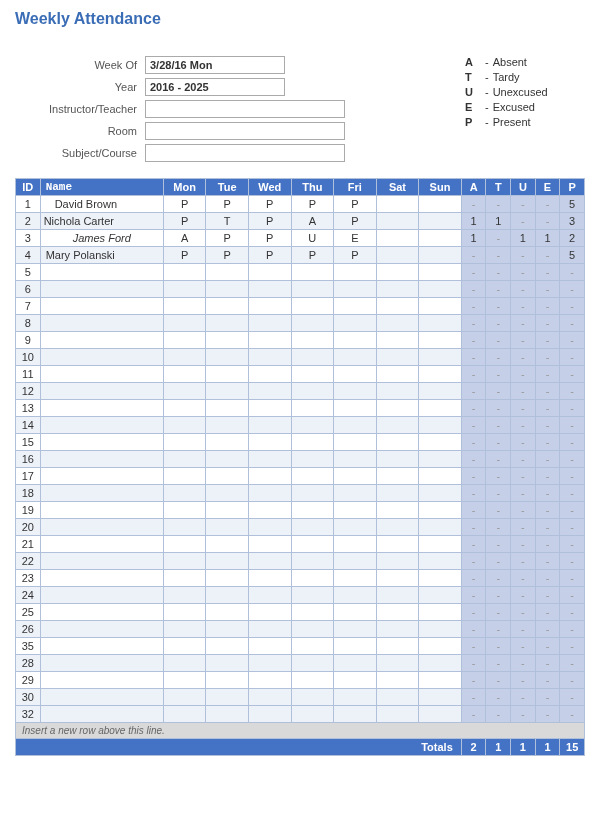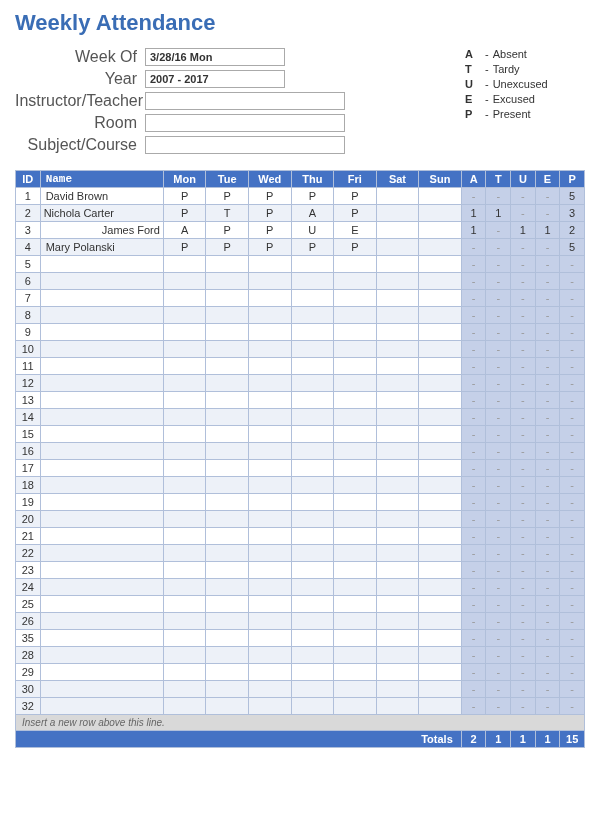--- a/index.html
+++ b/index.html
@@ -7,43 +7,43 @@
       font-family: Arial, sans-serif;
       font-size: 12px;
       background: #fff;
       width: 600px;
       min-height: 832px;
       padding: 10px 15px;
       color: #333;
     }
     h1 {
       color: #3a6db5;
-      font-size: 22px;
-      margin-bottom: 12px;
+      font-size: 16px;
+      margin-bottom: 28px;
       font-weight: bold;
     }
     .meta-section {
       display: flex;
       justify-content: space-between;
       margin-bottom: 12px;
     }
     .meta-left {
       flex: 1;
     }
     .meta-row {
       display: flex;
       align-items: center;
       margin-bottom: 4px;
     }
     .meta-label {
       text-align: right;
       width: 130px;
       padding-right: 8px;
       color: #555;
-      font-size: 16px;
+      font-size: 11px;
     }
     .meta-value {
       border: 1px solid #aaa;
       min-width: 140px;
       height: 18px;
       padding: 0 4px;
       font-size: 11px;
       display: flex;
       align-items: center;
       background: #fff;
@@ -147,21 +147,21 @@
 <h1>Weekly Attendance</h1>
 
 <div class="meta-section">
   <div class="meta-left">
     <div class="meta-row">
       <span class="meta-label">Week Of</span>
       <span class="meta-value filled">3/28/16 Mon</span>
     </div>
     <div class="meta-row">
       <span class="meta-label">Year</span>
-      <span class="meta-value filled">2007 - 2017</span>
+      <span class="meta-value filled">2016 - 2025</span>
     </div>
     <div class="meta-row">
       <span class="meta-label">Instructor/Teacher</span>
       <span class="meta-value wide"></span>
     </div>
     <div class="meta-row">
       <span class="meta-label">Room</span>
       <span class="meta-value wide"></span>
     </div>
     <div class="meta-row">
@@ -229,21 +229,21 @@
       <th class="col-total-header">A</th>
       <th class="col-total-header">T</th>
       <th class="col-total-header">U</th>
       <th class="col-total-header">E</th>
       <th class="col-total-header">P</th>
     </tr>
   </thead>
   <tbody id="table-body">
   <tr class="row-odd">
         <td>1</td>
-        <td style="text-align: left; padding-left: 5px;">David Brown</td>
+        <td style="text-align: left; padding-left: 14px;">David Brown</td>
         <td>P</td>
         <td>P</td>
         <td>P</td>
         <td>P</td>
         <td>P</td>
         <td></td>
         <td></td>
         <td class="total-cell"><span class="dash">-</span></td>
         <td class="total-cell"><span class="dash">-</span></td>
         <td class="total-cell"><span class="dash">-</span></td>
@@ -261,21 +261,21 @@
         <td></td>
         <td></td>
         <td class="total-cell">1</td>
         <td class="total-cell">1</td>
         <td class="total-cell"><span class="dash">-</span></td>
         <td class="total-cell"><span class="dash">-</span></td>
         <td class="total-cell">3</td>
       </tr>
       <tr class="row-odd">
         <td>3</td>
-        <td style="text-align: right; ">James Ford</td>
+        <td style="text-align: center;  font-style: italic;">James Ford</td>
         <td>A</td>
         <td>P</td>
         <td>P</td>
         <td>U</td>
         <td>E</td>
         <td></td>
         <td></td>
         <td class="total-cell">1</td>
         <td class="total-cell"><span class="dash">-</span></td>
         <td class="total-cell">1</td>

